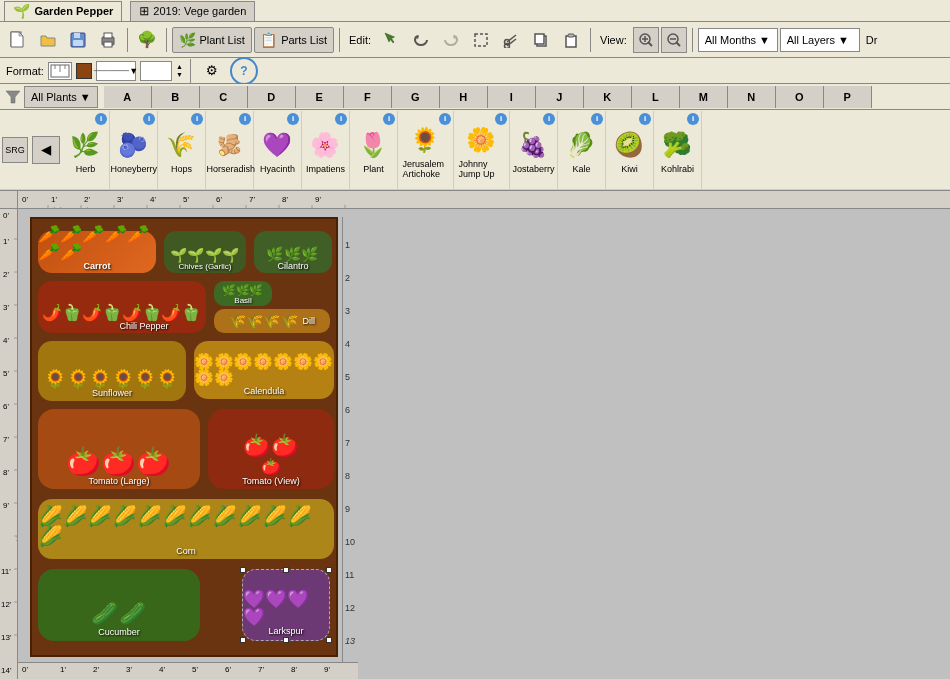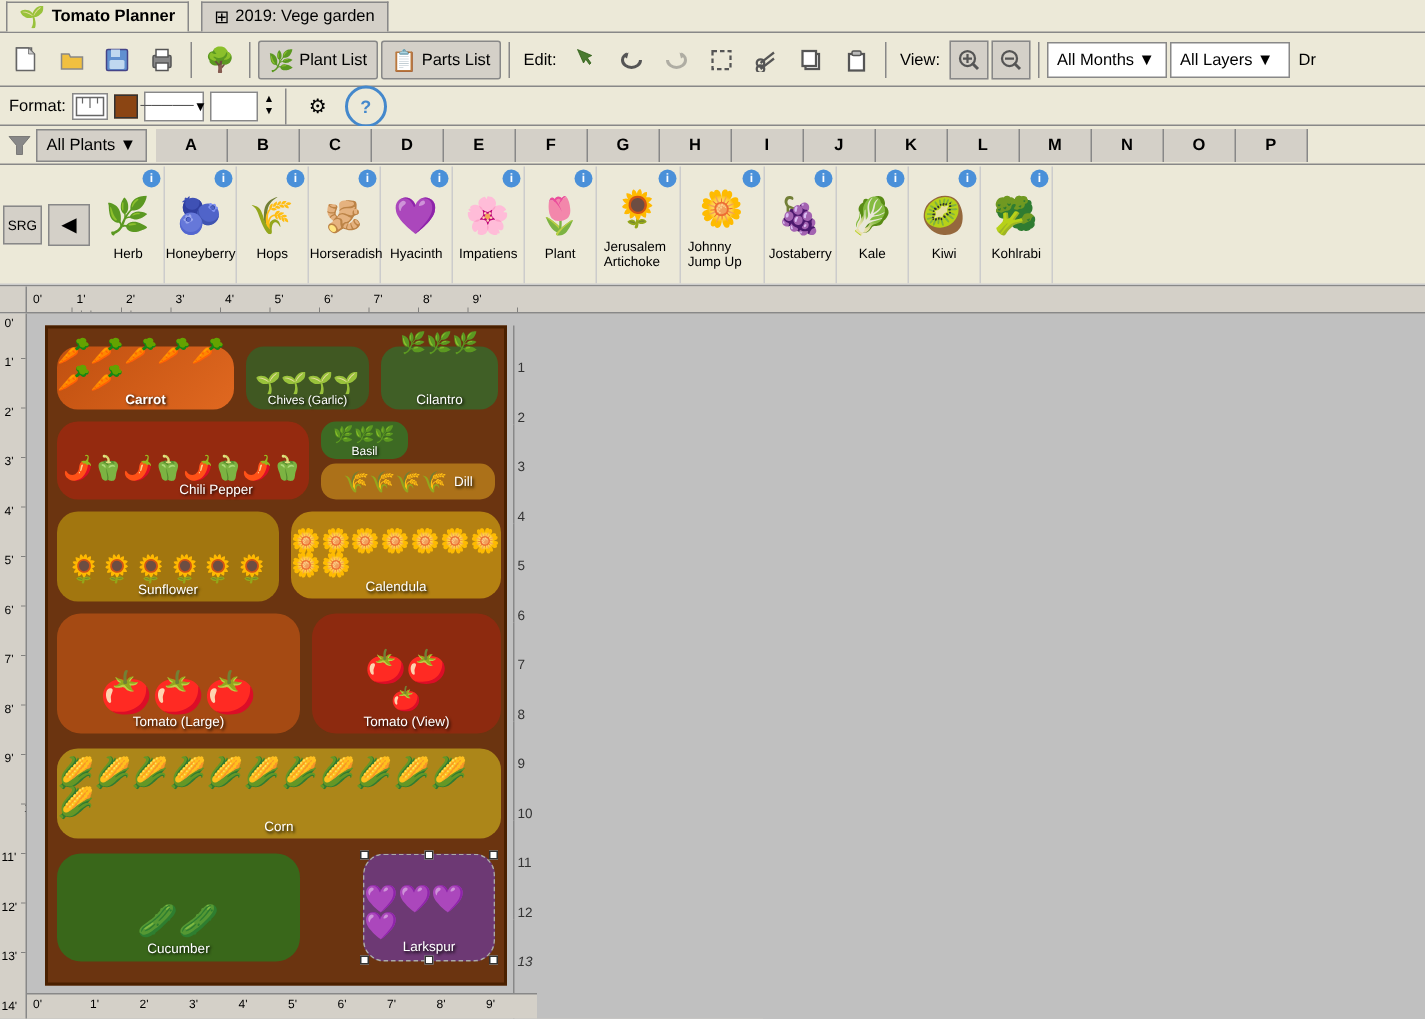--- a/index.html
+++ b/index.html
@@ -226,21 +226,21 @@
       align-items: center;
       justify-content: center;
     }
   </style>
 </head>
 <body>
 
 <div class="title-bar">
   <div class="title-tab active">
     <span style="color:green;font-size:14px;">🌱</span>
-    <span>Tomato Planner</span>
+    <span>Garden Pepper</span>
   </div>
   <div class="title-tab">
     <span style="font-size:12px;">⊞</span>
     <span>2019: Vege garden</span>
   </div>
 </div>
 
 <div class="toolbar">
   <button class="tb-btn" title="New">
     <svg width="18" height="18" viewBox="0 0 18 18">
@@ -570,21 +570,21 @@
           <div style="font-size:9px;color:white;text-shadow:1px 1px 2px #000;font-weight:bold;">Carrot</div>
         </div>
 
         <div style="position:absolute;top:12px;left:132px;width:82px;height:42px;background:rgba(50,100,40,0.75);border-radius:12px;display:flex;flex-direction:column;align-items:center;justify-content:flex-end;padding-bottom:2px;">
           <div style="font-size:14px;line-height:1;">🌱🌱🌱🌱</div>
           <div style="font-size:8px;color:white;text-shadow:1px 1px 2px #000;">Chives (Garlic)</div>
         </div>
 
         <div style="position:absolute;top:12px;left:222px;width:78px;height:42px;background:rgba(50,110,45,0.75);border-radius:12px;display:flex;flex-direction:column;align-items:center;justify-content:flex-end;padding-bottom:2px;">
           <div style="font-size:14px;line-height:1;">🌿🌿🌿</div>
-          <div style="font-size:9px;color:white;text-shadow:1px 1px 2px #000;margin-top:26px;">Cilantro</div>
+          <div style="font-size:9px;color:white;text-shadow:1px 1px 2px #000;">Cilantro</div>
         </div>
 
         <div style="position:absolute;top:62px;left:6px;width:168px;height:52px;background:rgba(160,40,15,0.8);border-radius:14px;display:flex;flex-direction:column;align-items:center;justify-content:flex-end;padding-bottom:2px;">
           <div style="font-size:16px;line-height:1;">🌶️🫑🌶️🫑🌶️🫑🌶️🫑</div>
           <div style="font-size:9px;color:white;text-shadow:1px 1px 2px #000;padding-left:44px;">Chili Pepper</div>
         </div>
 
         <div style="position:absolute;top:62px;left:182px;width:58px;height:25px;background:rgba(50,120,40,0.8);border-radius:10px;display:flex;flex-direction:column;align-items:center;justify-content:flex-end;padding-bottom:1px;">
           <div style="font-size:11px;line-height:1;">🌿🌿🌿</div>
           <div style="font-size:8px;color:white;text-shadow:1px 1px 2px #000;">Basil</div>

